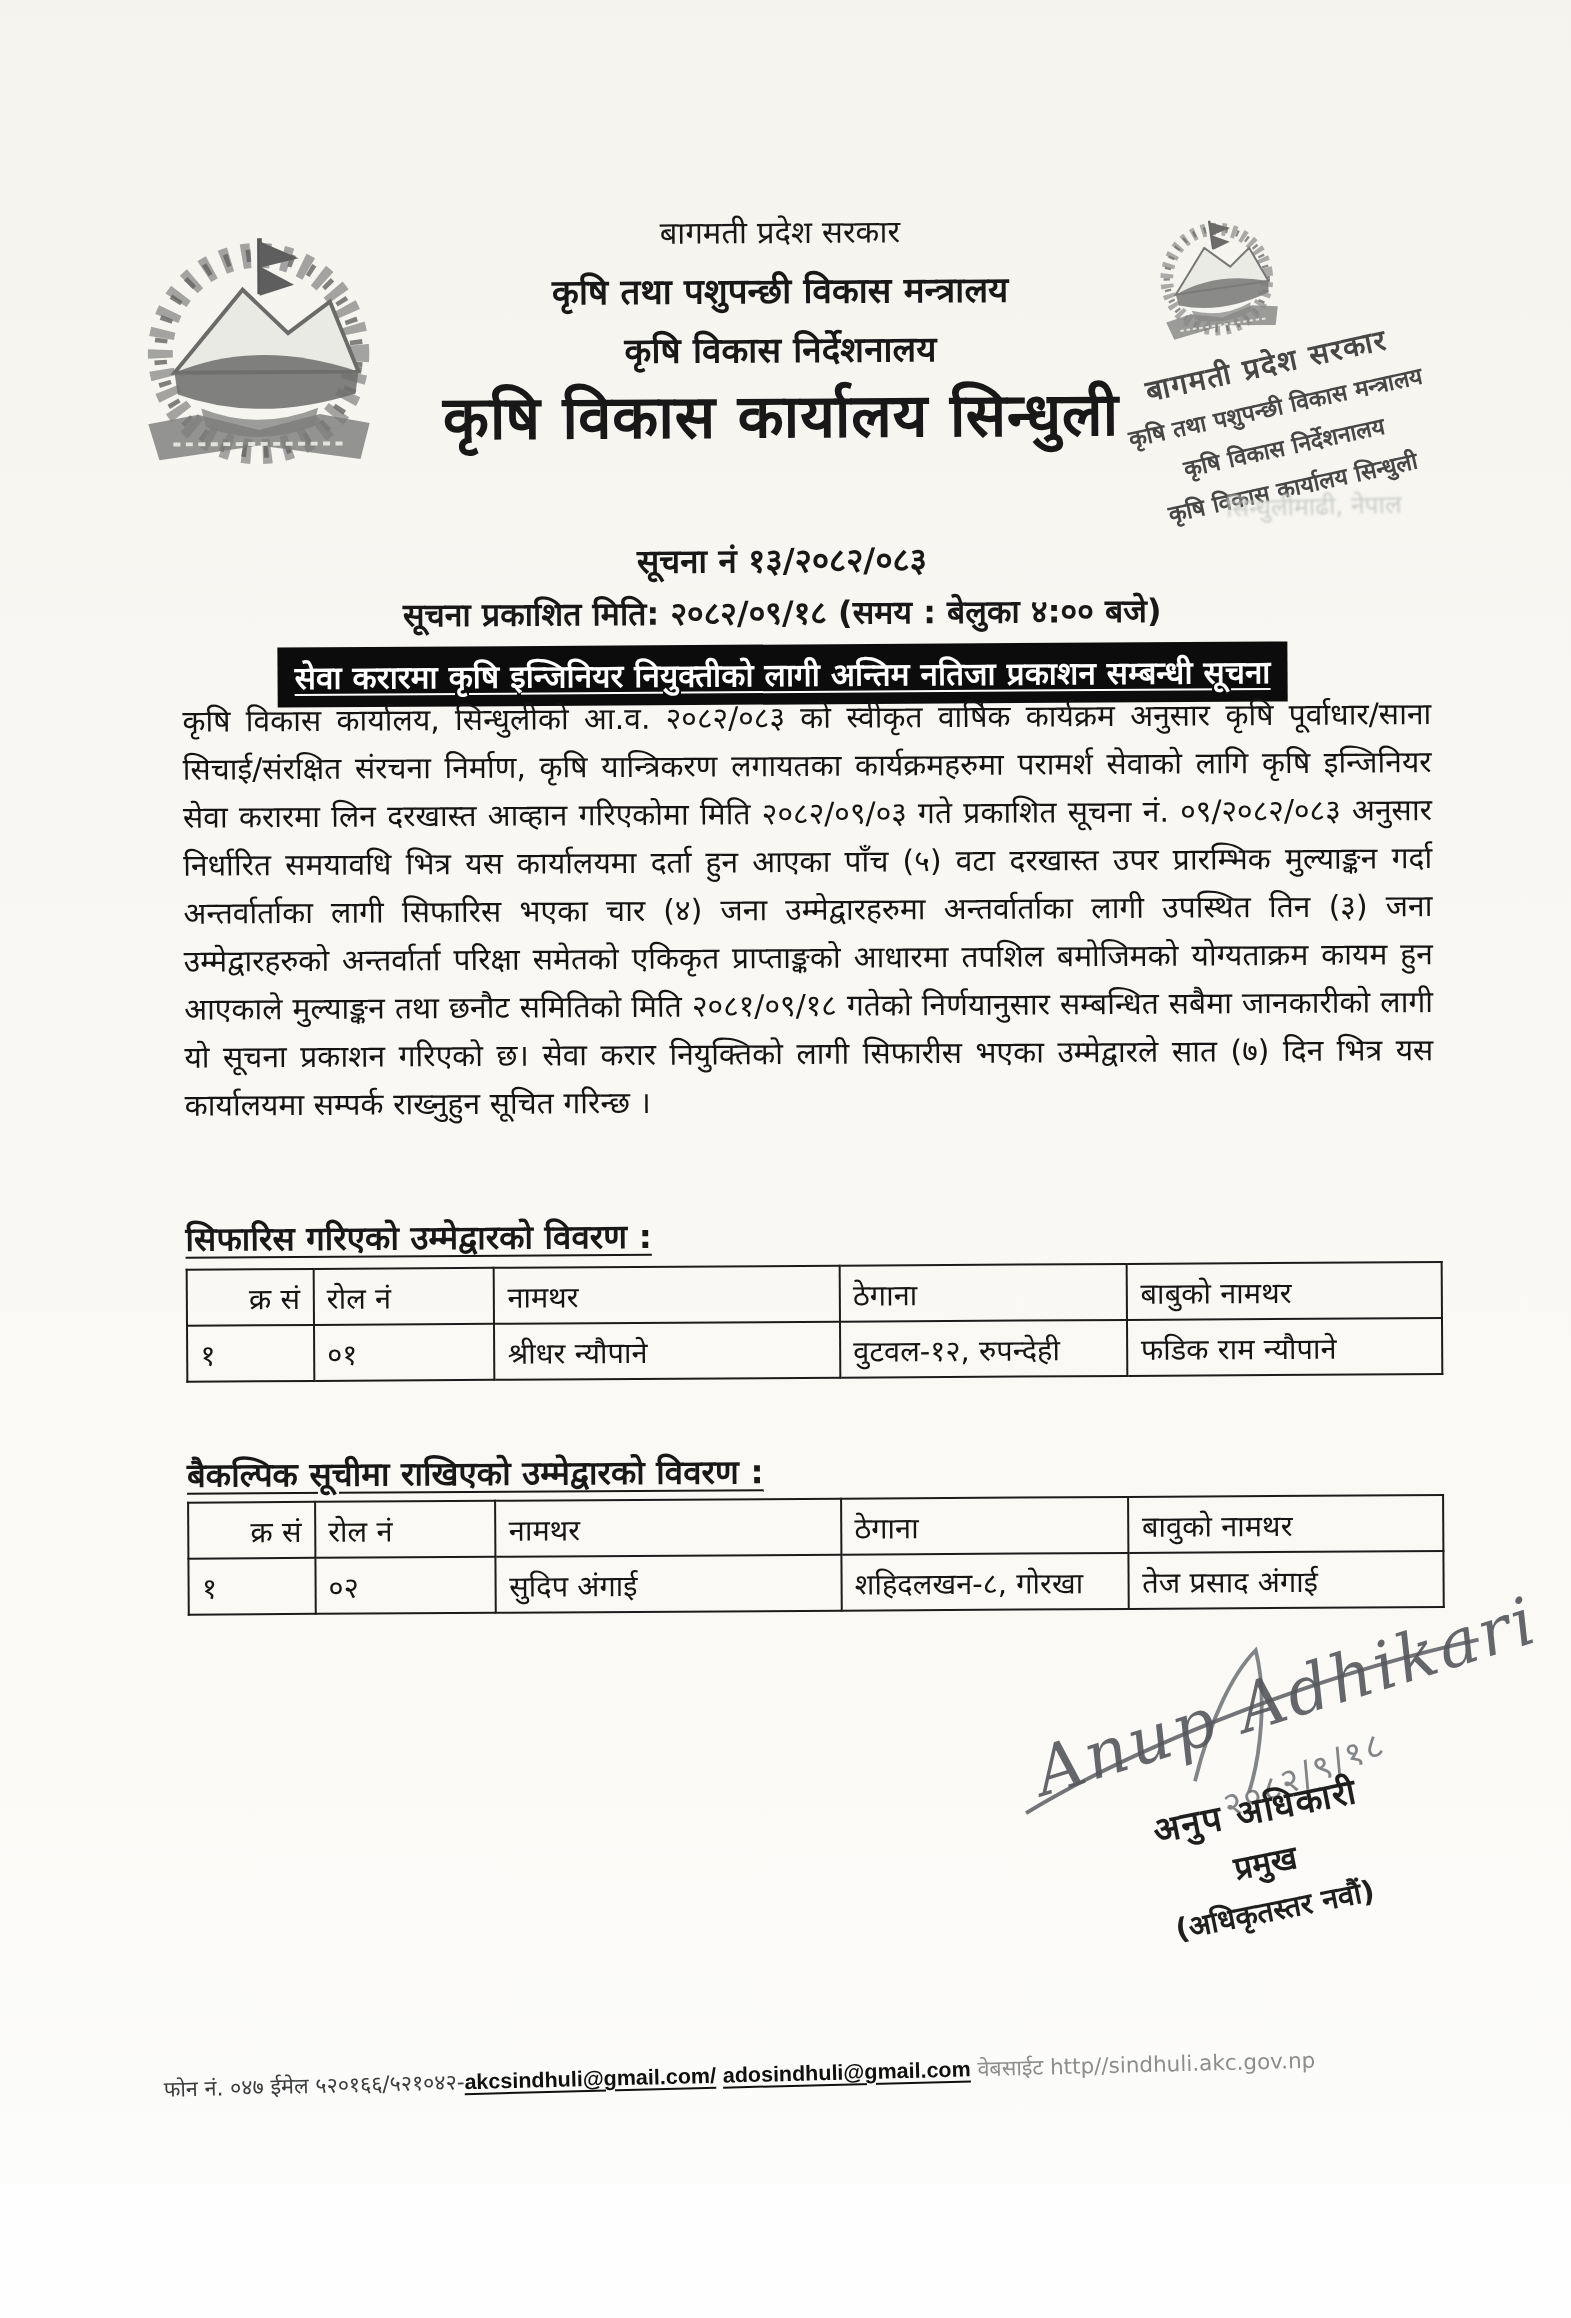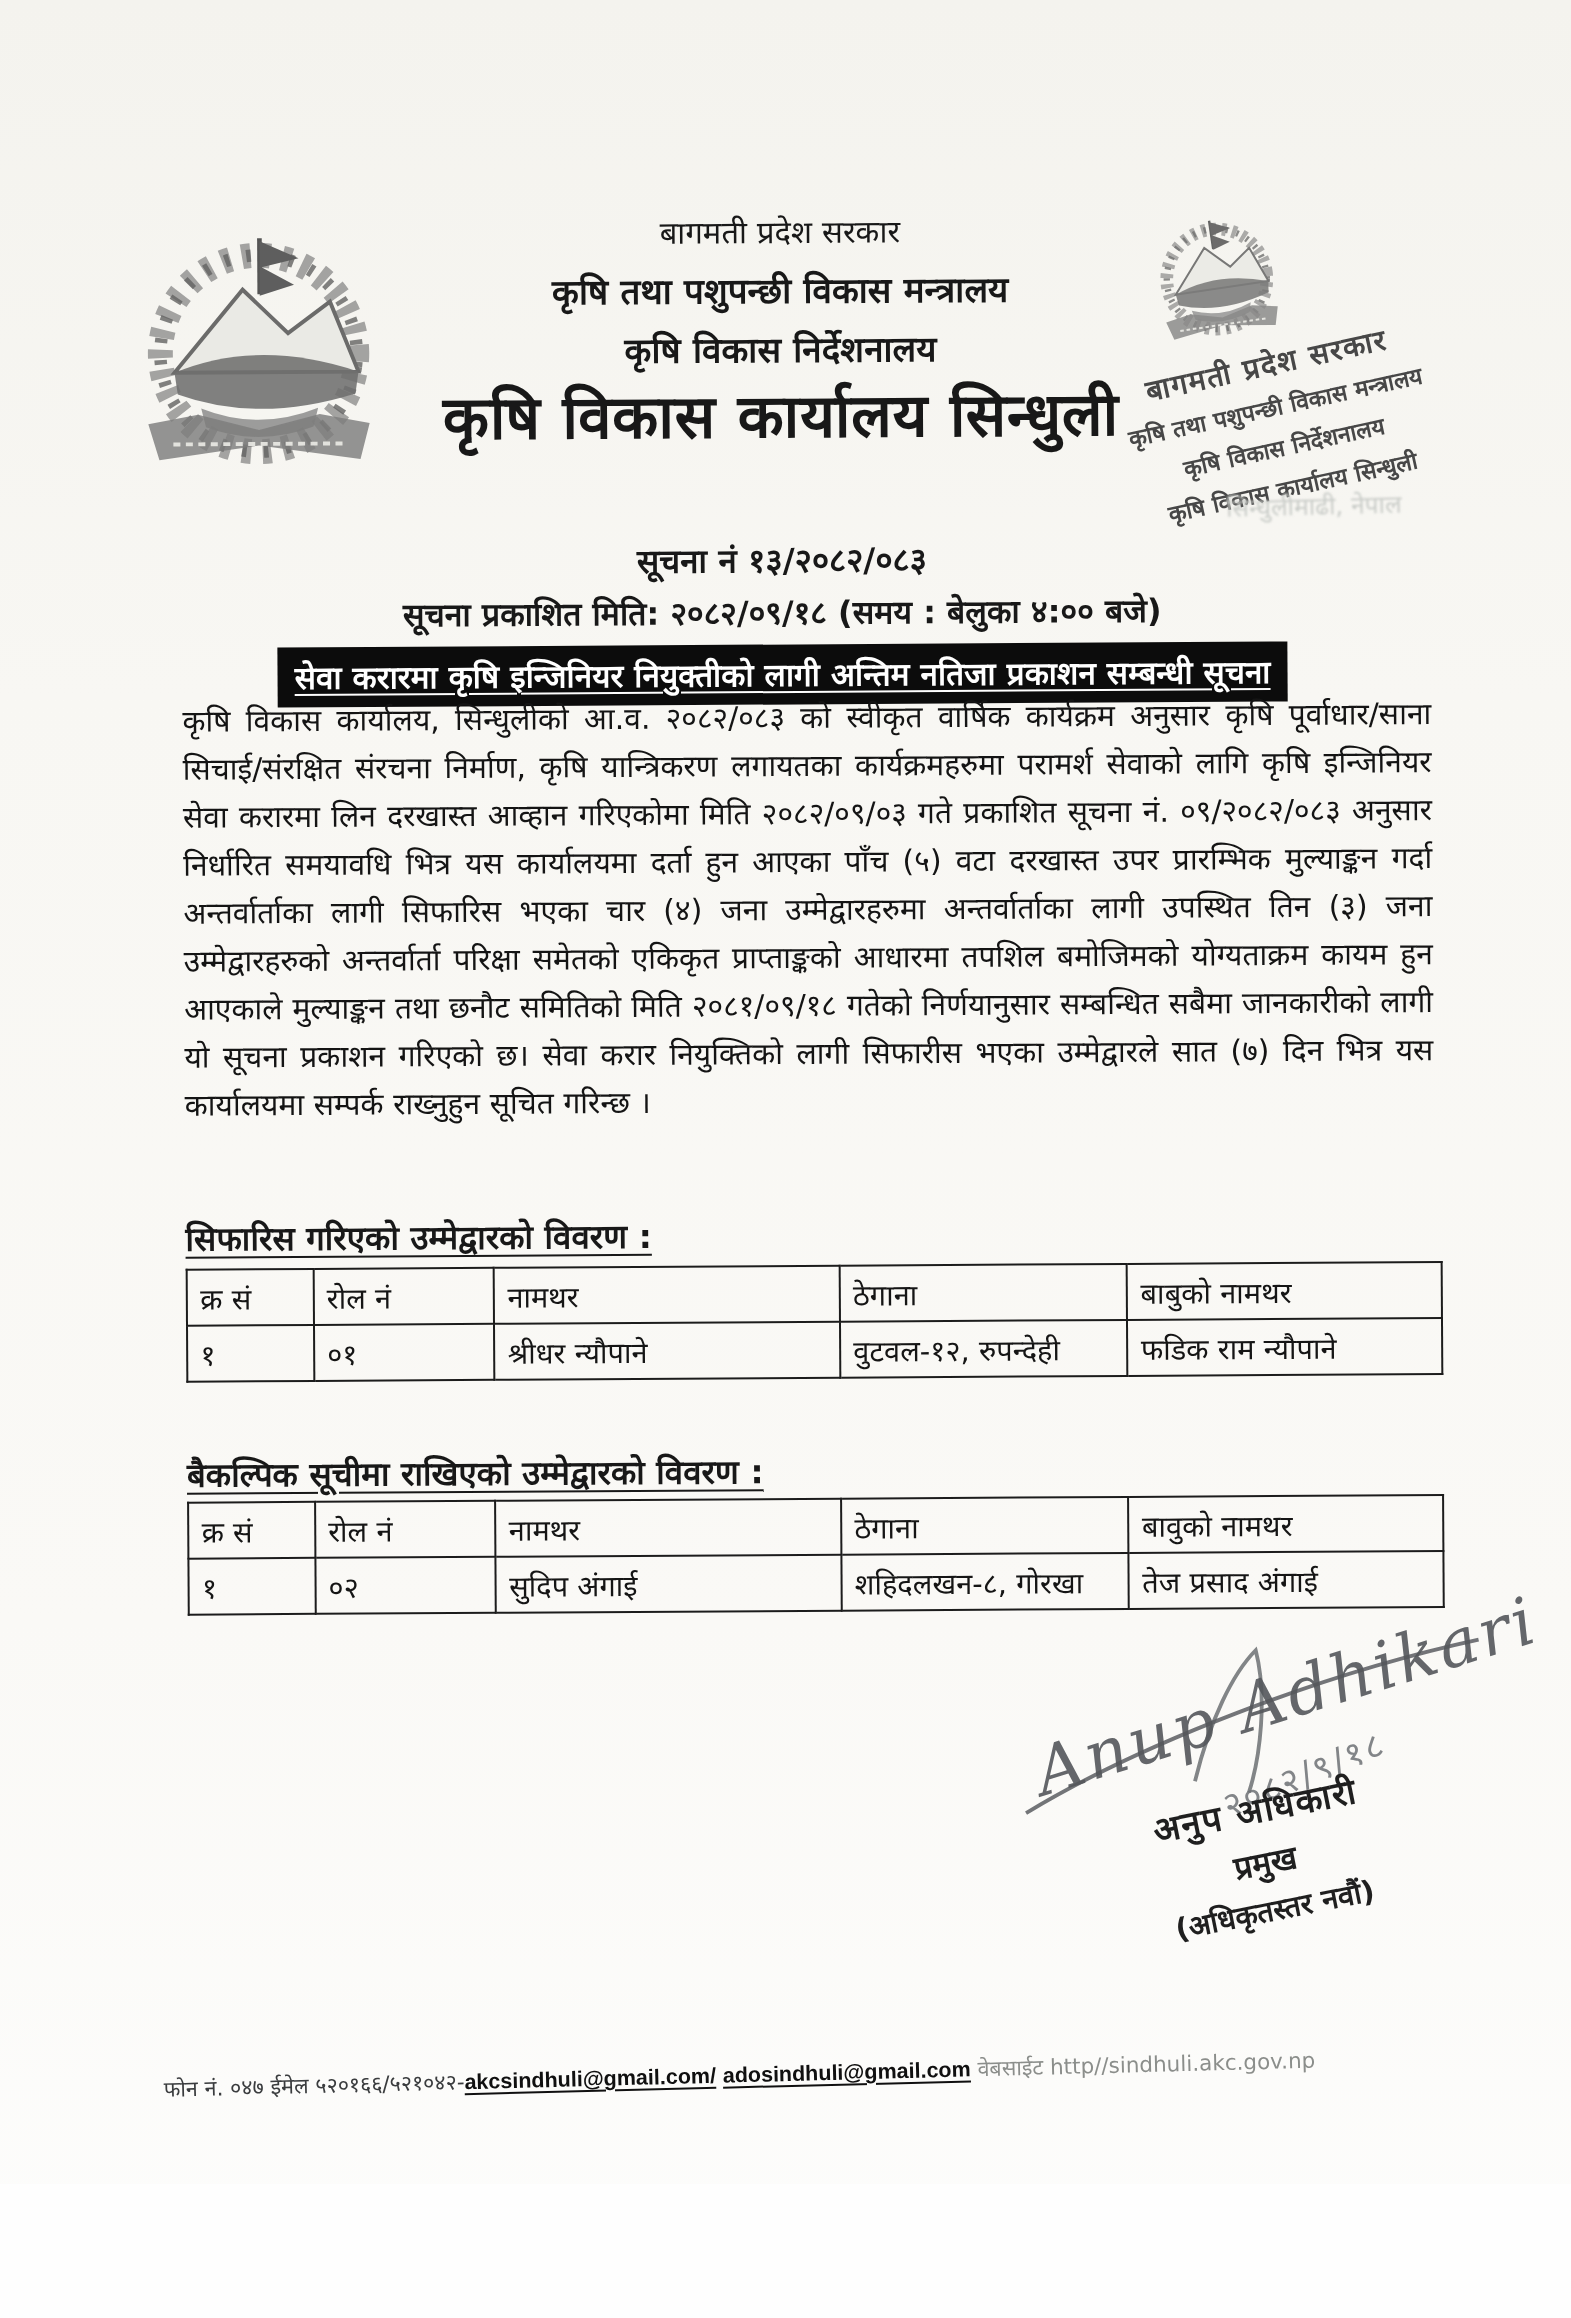--- a/index.html
+++ b/index.html
@@ -44,21 +44,21 @@
   .sec-h{position:absolute;left:185px;font-size:33px;font-weight:700;
     text-decoration:underline;text-underline-offset:6.2px;text-decoration-thickness:2.3px;}
   .sec-h1{top:1212px;}
   .sec-h2{top:1448px;}
   table.cand{position:absolute;left:185px;border-collapse:collapse;table-layout:fixed;width:1122px;
     font-size:29px;font-weight:500;color:#151515;}
   table.t1{top:1265px;}
   table.t2{top:1498px;}
   table.cand td{border:2.3px solid #1c1c1c;padding:4.6px 12.3px;vertical-align:middle;
     height:45px;overflow:hidden;white-space:nowrap;}
-  .w-sn{width:100px;} .w-roll{width:154px;} .w-name{width:319px;} .w-addr{width:261px;} .w-fat{width:288px;}
+  .w-sn{width:100px;text-align:right;} .w-roll{width:154px;} .w-name{width:319px;} .w-addr{width:261px;} .w-fat{width:288px;}
   
   .sig-wrap{position:absolute;left:999px;top:1630px;width:554px;height:323px;}
   .sig-name{position:absolute;left:23px;top:31px;font-family:"DejaVu Serif","Liberation Serif",serif;
     font-style:italic;font-size:66px;font-weight:400;transform:rotate(-17deg);letter-spacing:3.1px;
     color:#54575b;opacity:.9;white-space:nowrap;}
   .sig-stroke{position:absolute;left:0;top:0;}
   .sig-date{position:absolute;left:215px;top:123px;font-size:35px;color:#6e7175;
     transform:rotate(-22deg);font-weight:500;letter-spacing:2.3px;opacity:.85;}
   .sig-stamp{position:absolute;left:92px;top:158px;width:338px;text-align:center;
     transform:rotate(-11deg);color:#1f1f1f;}

